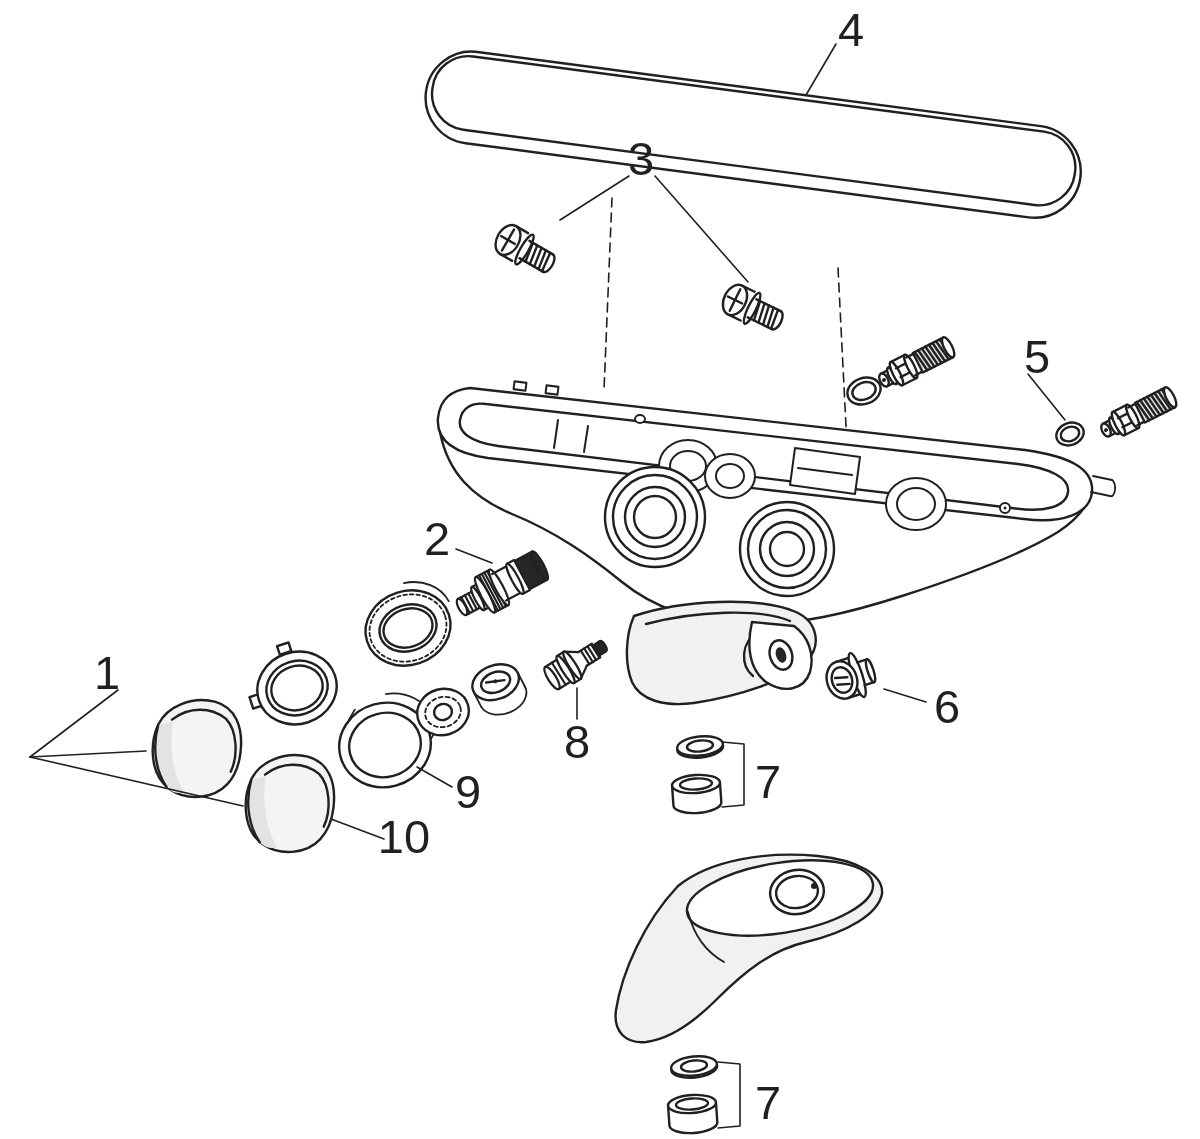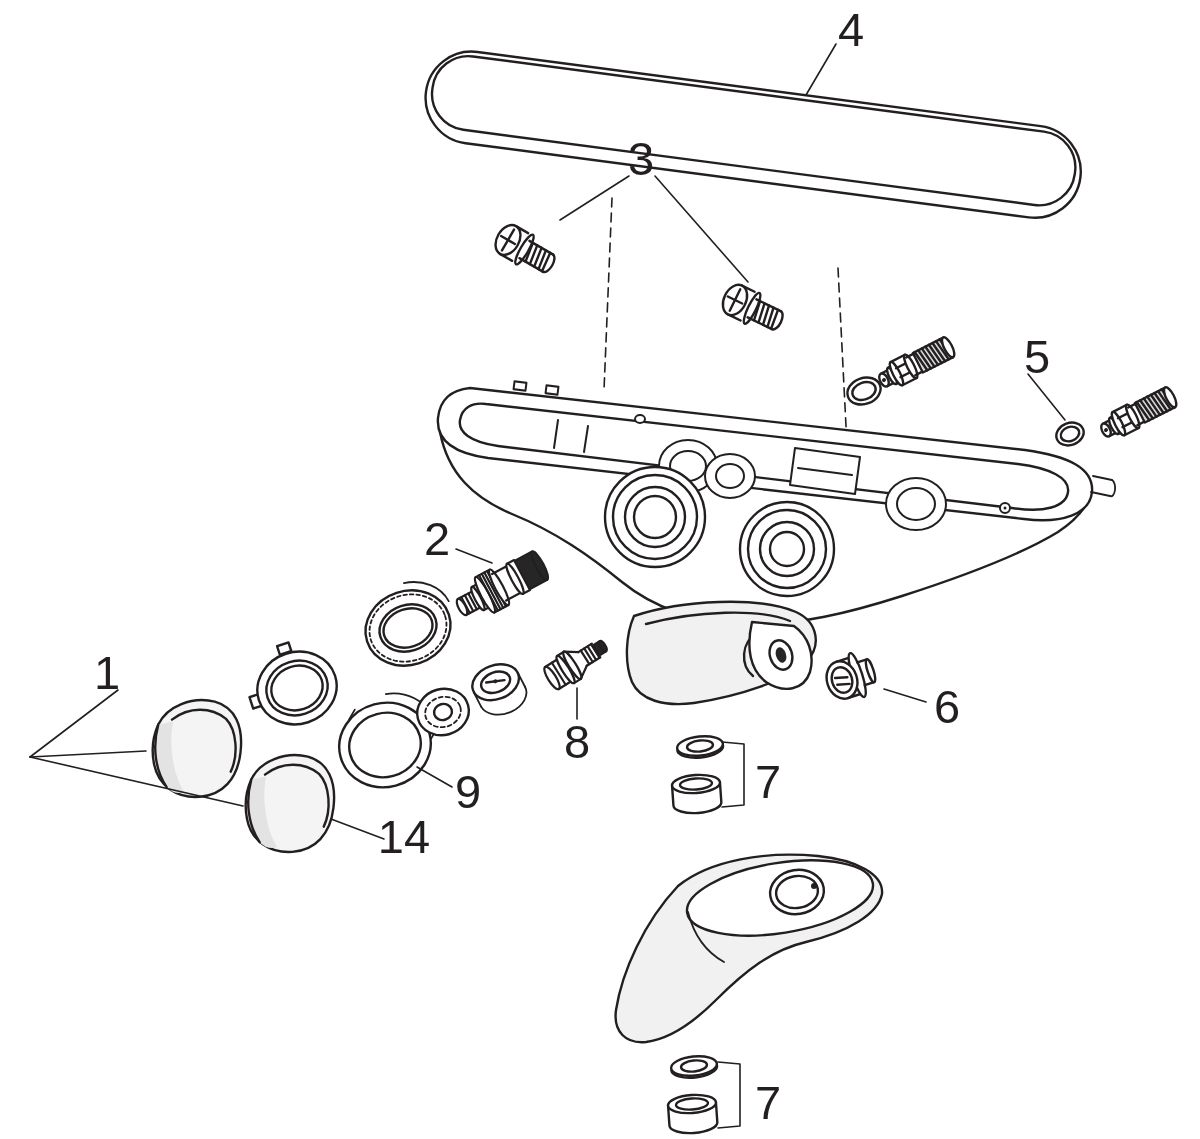--- a/index.html
+++ b/index.html
@@ -345,16 +345,16 @@
 
   <div class="callout" style="left:107px;  top:672px;">1</div>
   <div class="callout" style="left:437px;  top:538px;">2</div>
   <div class="callout" style="left:641px;  top:158px;">3</div>
   <div class="callout" style="left:851px;  top:29px;">4</div>
   <div class="callout" style="left:1037px; top:356px;">5</div>
   <div class="callout" style="left:947px;  top:706px;">6</div>
   <div class="callout" style="left:768px;  top:781px;">7</div>
   <div class="callout" style="left:577px;  top:741px;">8</div>
   <div class="callout" style="left:468px;  top:791px;">9</div>
-  <div class="callout" style="left:404px;  top:836px;">14</div>
+  <div class="callout" style="left:404px;  top:836px;">10</div>
   <div class="callout" style="left:768px;  top:1102px;">7</div>
 
 </div>
 
 </body></html>

